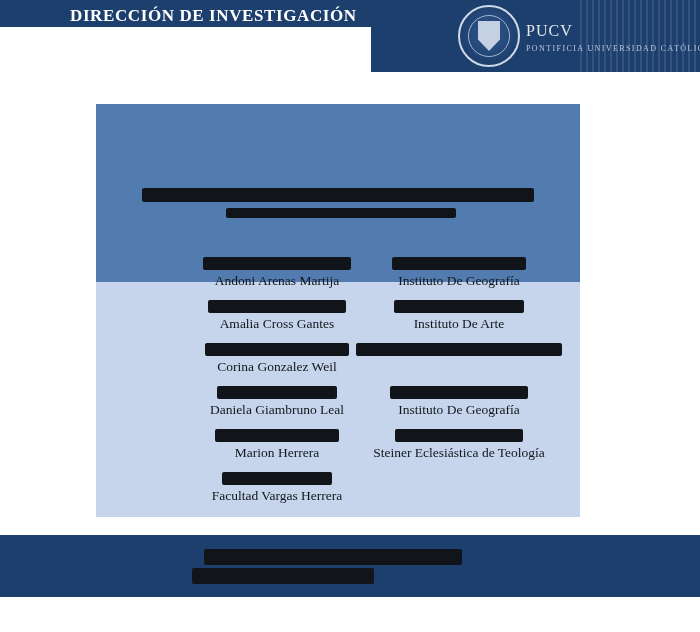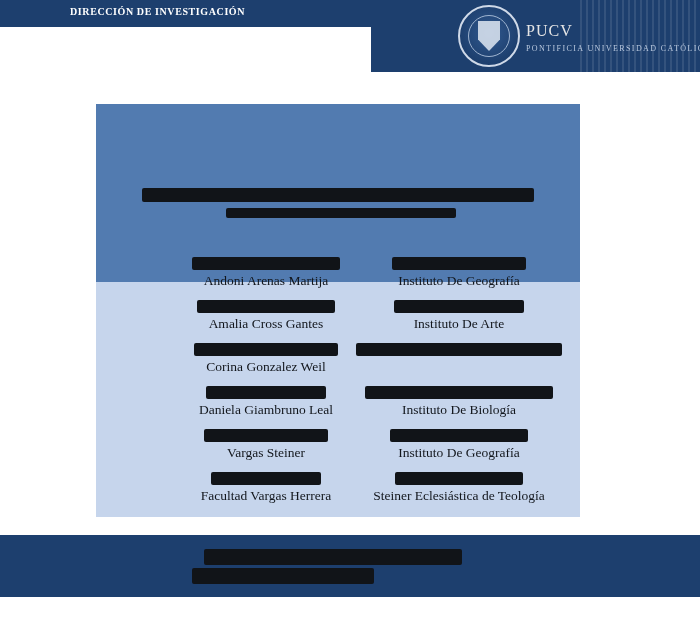--- a/index.html
+++ b/index.html
@@ -22,21 +22,21 @@
     top: 0;
     width: 371px;
     height: 27px;
     background: #1d3f6e;
   }
   .header-bar-title {
     position: absolute;
     left: 70px;
     top: 6px;
     color: #ffffff;
-    font-size: 10px;
+    font-size: 17px;
     letter-spacing: 0.6px;
     font-family: "Liberation Serif", serif;
     font-weight: bold;
     white-space: nowrap;
     text-align: center;
   }
   .header-right {
     position: absolute;
     left: 371px;
     top: 0;
@@ -150,21 +150,21 @@
     position: absolute;
     left: 0;
     top: 148px;
     width: 484px;
   }
   .col {
     position: absolute;
     top: 0;
     width: 242px;
   }
-  .col.left { left: 5px; padding-left: 44px; }
+  .col.left { left: 16px; padding-left: 44px; }
   .col.right { left: 242px; }
 
   .entry {
     position: relative;
     height: 43px;
   }
   .entry .redaction {
     position: absolute;
     left: 50%;
     transform: translateX(-50%);
@@ -246,43 +246,39 @@
       <div class="entry">
         <div class="redaction" style="width:144px;"></div>
         <div class="caption">Corina Gonzalez Weil</div>
       </div>
       <div class="entry">
         <div class="redaction" style="width:120px;"></div>
         <div class="caption">Daniela Giambruno Leal</div>
       </div>
       <div class="entry">
         <div class="redaction" style="width:124px;"></div>
-        <div class="caption">Vargas Steiner</div>
+        <div class="caption">Marion Herrera</div>
       </div>
       <div class="entry">
         <div class="redaction" style="width:110px;"></div>
         <div class="caption">Facultad Vargas Herrera</div>
       </div>
     </div>
 
     <div class="col right">
       <div class="entry">
         <div class="redaction" style="width:134px;"></div>
         <div class="caption">Instituto De Geografía</div>
       </div>
       <div class="entry">
         <div class="redaction" style="width:130px;"></div>
         <div class="caption">Instituto De Arte</div>
       </div>
       <div class="entry">
         <div class="redaction" style="width:206px;"></div>
-      </div>
-      <div class="entry">
-        <div class="redaction" style="width:188px;"></div>
-        <div class="caption">Instituto De Biología</div>
       </div>
       <div class="entry">
         <div class="redaction" style="width:138px;"></div>
         <div class="caption">Instituto De Geografía</div>
       </div>
       <div class="entry">
         <div class="redaction" style="width:128px;"></div>
         <div class="caption">Steiner Eclesiástica de Teología</div>
       </div>
     </div>

